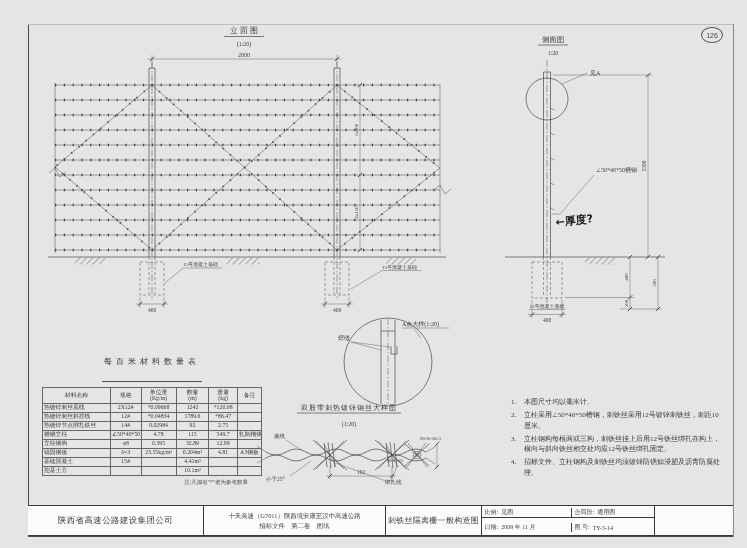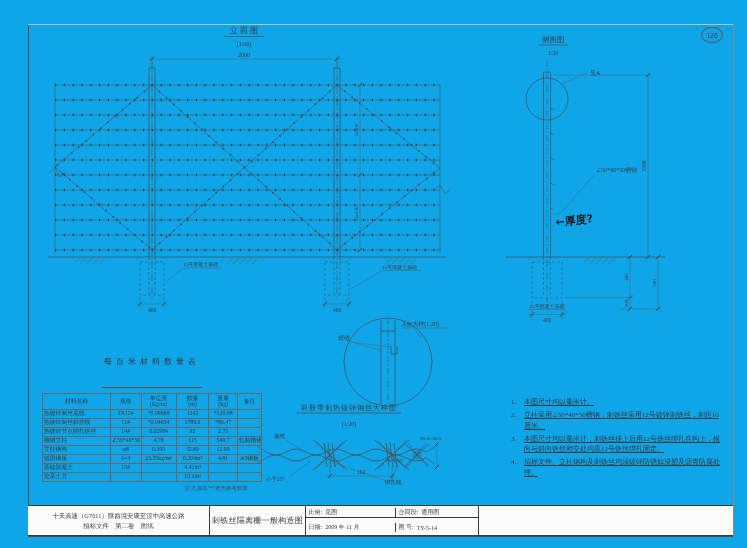--- a/index.html
+++ b/index.html
@@ -1,16 +1,16 @@
 <!DOCTYPE html>
 <html><head>
 <meta charset="utf-8">
 <style>
   html,body{margin:0;padding:0;background:#ffffff;}
-  .sheet{position:relative;width:747px;height:548px;background:#0ea5e9;overflow:hidden;
+  .sheet{position:relative;width:747px;height:548px;background:#e5e5e5;overflow:hidden;
          font-family:"Liberation Serif",serif;color:#3a3a3a;}
   
   .fr{position:absolute;background:#4a4a4a;}
   .fr.light{background:#bdbdb8;}
   .badge{position:absolute;left:701px;top:27px;width:20px;height:14px;border:1px solid #5a5a5a;
          border-radius:50%;font-size:7px;display:flex;align-items:center;justify-content:center;
          font-family:"Liberation Sans",sans-serif;color:#444;}
   svg.art{position:absolute;left:0;top:0;}
   svg text{fill:#3c3c3c;font-family:"Liberation Serif",serif;}
   .ln{stroke:#4a4a4a;stroke-width:.7;fill:none;}
@@ -20,33 +20,33 @@
   .dim{stroke:#5a5a5a;stroke-width:.45;fill:none;}
   .tick{stroke:#3f3f3f;stroke-width:.9;}
   .barbs{stroke:#3f3f3f;stroke-width:2.3;stroke-dasharray:1.2 7.6;fill:none;}
   .barbsd{stroke:#474747;stroke-width:2;stroke-dasharray:1.1 8.4;fill:none;}
   .t48{font-size:4.8px}.t5{font-size:5px}.t55{font-size:5.5px}.t6{font-size:6px}.t7{font-size:7px}.t75{font-size:7.5px}.t8{font-size:8px}
   .mid{text-anchor:middle}.end{text-anchor:end}
   .hand{font-size:11px;fill:#1b1b1b;font-family:"DejaVu Sans",sans-serif;font-weight:bold;}
   
   .mat{position:absolute;left:42px;top:356px;width:220px;}
   .mat-title{font-size:8px;letter-spacing:4px;text-align:right;width:fit-content;margin:0 auto 5px;
-             padding:0 2px 20px;border-bottom:.8px solid #555;}
+             padding:0 2px 14px;border-bottom:.8px solid #555;}
   table.mt{width:100%;border-collapse:collapse;table-layout:fixed;}
   table.mt th,table.mt td{border:.6px solid #666;font-size:5.8px;font-weight:normal;
              text-align:center;padding:.5px 1px;line-height:1.2;overflow:hidden;white-space:nowrap;}
   table.mt{border:1.2px solid #555;}
   table.mt td.cname{text-align:left;}
   .mat-foot{font-size:5.5px;text-align:right;padding:3px 14px 0 0;color:#4a4a4a;}
   
   .notes{position:absolute;left:505px;top:395px;width:218px;}
   .notes-h{font-size:7.5px;margin-bottom:2px;}
   .note-item{display:flex;font-size:7px;line-height:1.55;margin:2px 0 0 6px;}
   .note-item .nn{flex:0 0 13px;}
-  .note-item .nt{flex:1;text-decoration:underline;}
+  .note-item .nt{flex:1;}
   
   .tb{position:absolute;left:28px;top:505px;width:705px;height:31px;display:flex;
       border-top:1.3px solid #3a3a3a;border-bottom:1.3px solid #3a3a3a;box-sizing:border-box;
       background:#fcfcfa;}
   .tb .cell{border-right:1px solid #3a3a3a;display:flex;align-items:center;justify-content:center;
       box-sizing:border-box;text-align:center;}
   .tb .c1{width:176px;font-size:8.4px;letter-spacing:.5px;}
   .tb .c2{width:182px;flex-direction:column;font-size:6.4px;line-height:1.45;}
   .tb .c3{width:96px;font-size:8px;font-weight:normal;letter-spacing:.3px;}
   .tb .c4{width:173px;display:grid;grid-template-columns:90px 83px;grid-template-rows:1fr 1fr;padding:0;}
@@ -473,30 +473,31 @@
         <div class="note-item">
           <span class="nn">1.</span>
           <span class="nt">本图尺寸均以毫米计。</span>
         </div>
         <div class="note-item">
           <span class="nn">2.</span>
           <span class="nt">立柱采用∠50*40*50槽钢，刺铁丝采用12号镀锌刺铁丝，刺距10厘米。</span>
         </div>
         <div class="note-item">
           <span class="nn">3.</span>
-          <span class="nt">本图尺寸均以毫米计，刺铁丝挂上后用12号铁丝绑扎在构上，横向与斜向铁丝相交处均应12号铁丝绑扎固定。</span>
+          <span class="nt">立柱钢构每根两或三构，刺铁丝挂上后用12号铁丝绑扎在构上，横向与斜向铁丝相交处均应12号铁丝绑扎固定。</span>
         </div>
         <div class="note-item">
           <span class="nn">4.</span>
           <span class="nt">招标文件、立柱钢构及刺铁丝均须镀锌防锈如浸塑及沥青防腐处理。</span>
         </div>
       </div>
   </div>
 
   <div class="tb">
+    <div class="cell c1">陕西省高速公路建设集团公司</div>
     <div class="cell c2">
       <div>十天高速（G7011）陕西境安康至汉中高速公路</div>
       <div>招标文件　第二卷　图纸</div>
     </div>
     <div class="cell c3">刺铁丝隔离栅一般构造图</div>
     <div class="cell c4">
       <div class="sc">
         <span>比例:</span>
           <span>见图</span>
       </div>

